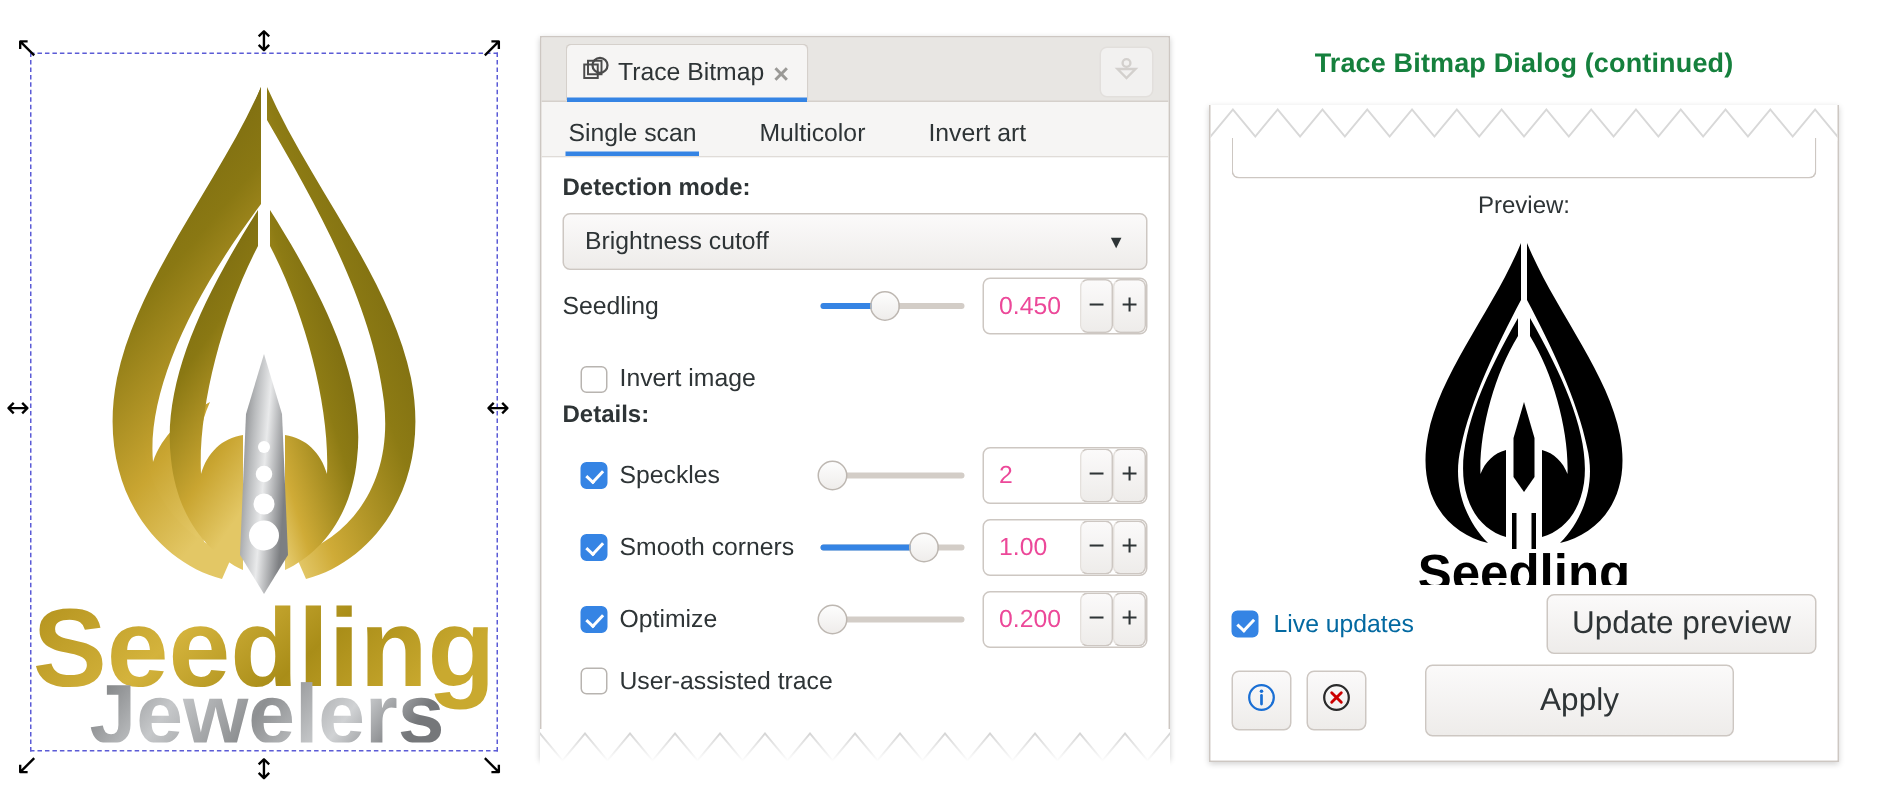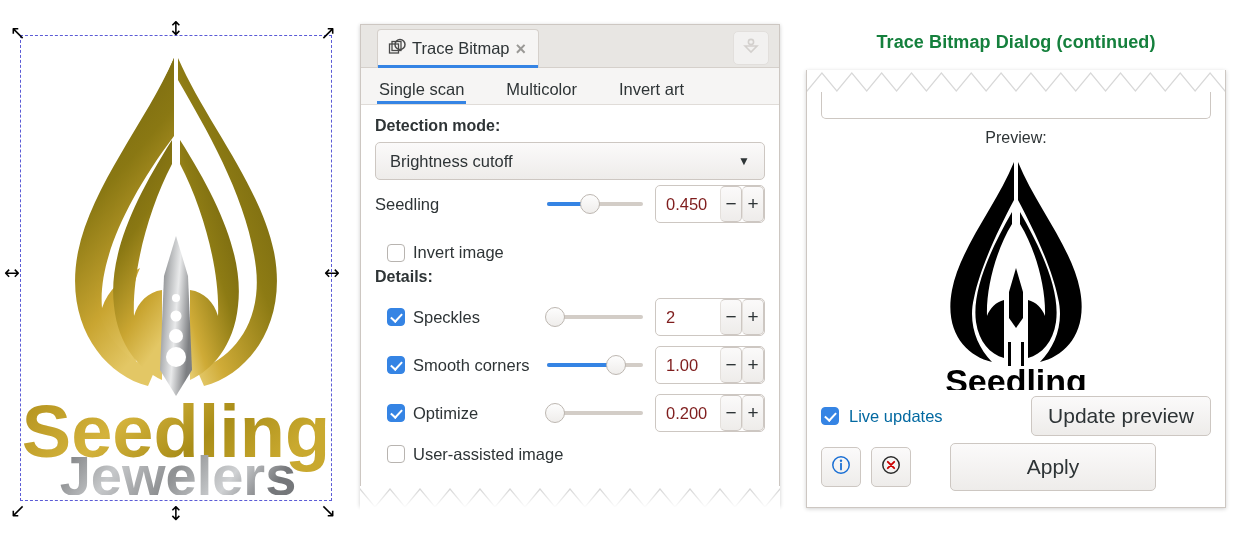--- a/index.html
+++ b/index.html
@@ -161,21 +161,21 @@
     transform:translateX(-10px);
   }
 
   .spin{
     flex:0 0 110px;width:110px;height:38px;
     border:1px solid #cdc7c2;border-radius:5px;background:#fff;
     display:flex;align-items:stretch;box-sizing:border-box;overflow:hidden;
   }
   .spin .val{
     flex:1;display:flex;align-items:center;padding-left:10px;
-    font-size:16.5px;color:#7f1d1d;
+    font-size:16.5px;color:#ec4899;
   }
   .spin .btn{
     width:22px;display:flex;align-items:center;justify-content:center;
     font-size:19px;color:#2e3436;border-left:1px solid #e4e0dc;cursor:pointer;
     user-select:none;
   }
 
   
   .torn-bottom{
     position:absolute;left:360px;top:486px;width:420px;height:26px;
@@ -422,21 +422,21 @@
       <div class="spin">
         <span class="val">0.200</span>
         <span class="btn">−</span>
         <span class="btn">+</span>
       </div>
     </div>
 
     <div style="height:34px;display:flex;align-items:center;padding-left:12px;">
       <span class="ctrl-label with-cb">
         <span class="checkbox off"></span>
-        <span>User-assisted image</span>
+        <span>User-assisted trace</span>
       </span>
     </div>
 
     <div id="left-grip">
       <span></span>
         <span></span>
     </div>
   </div>
 </div>
 

